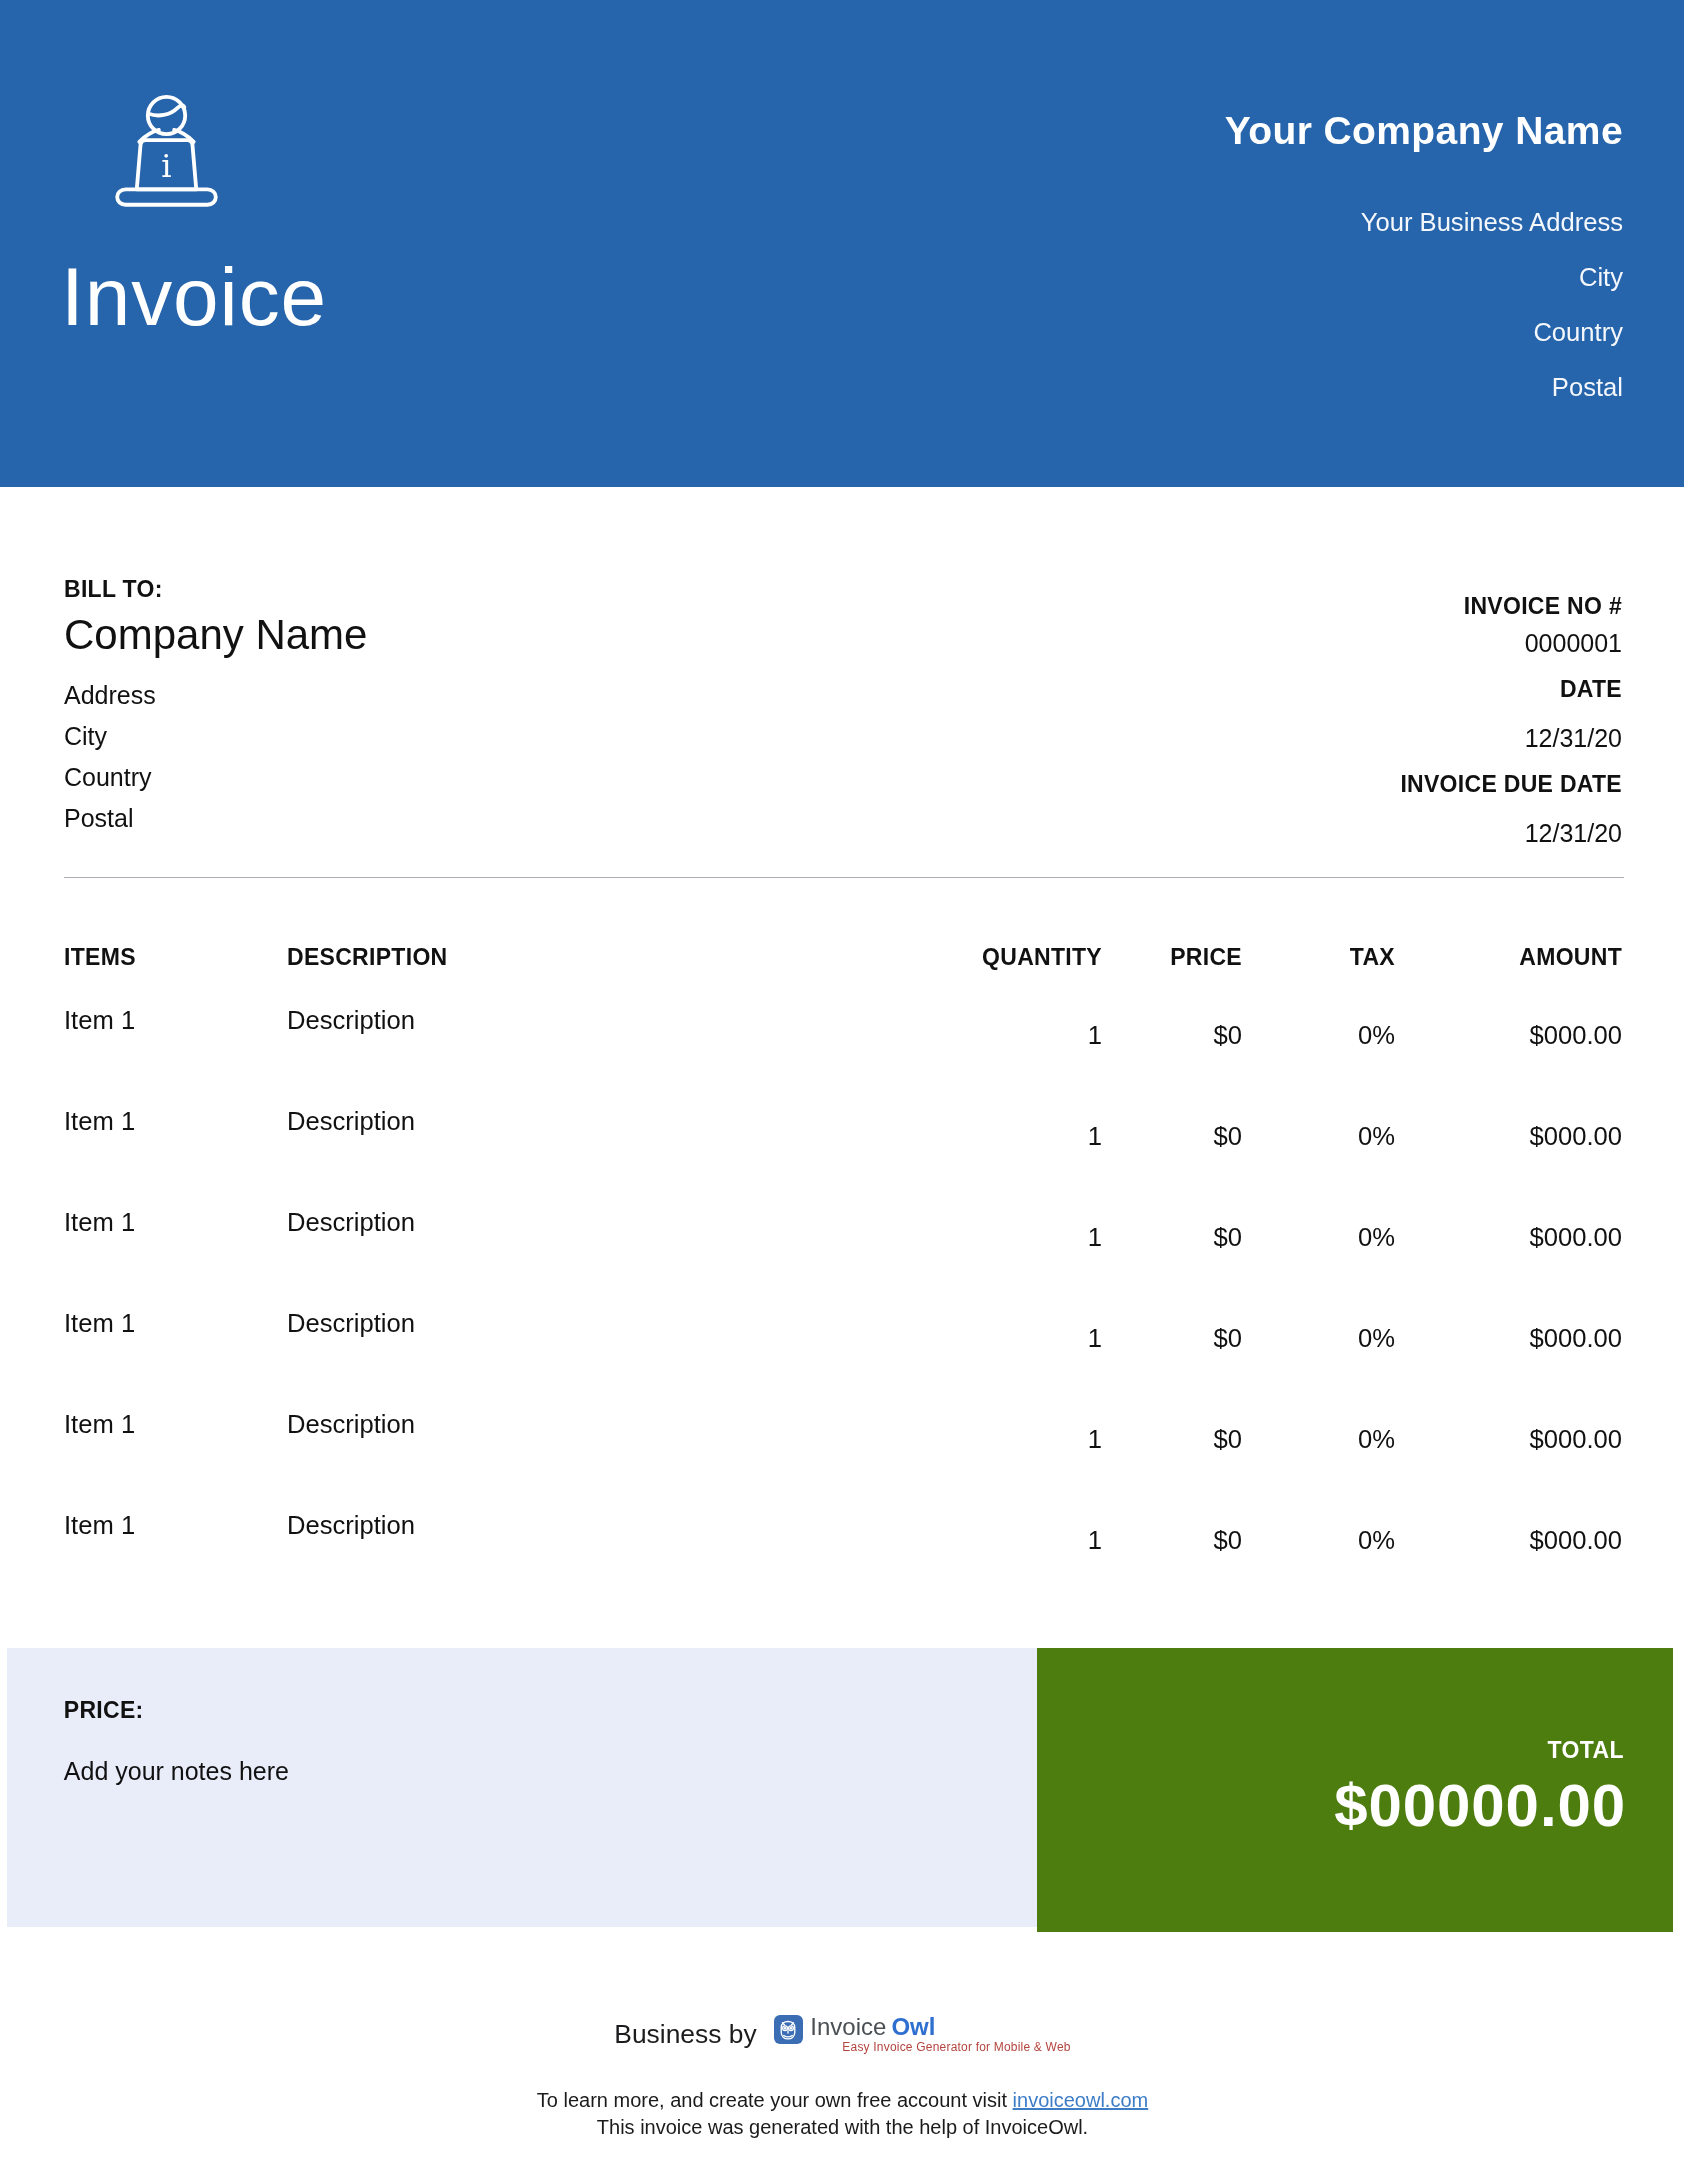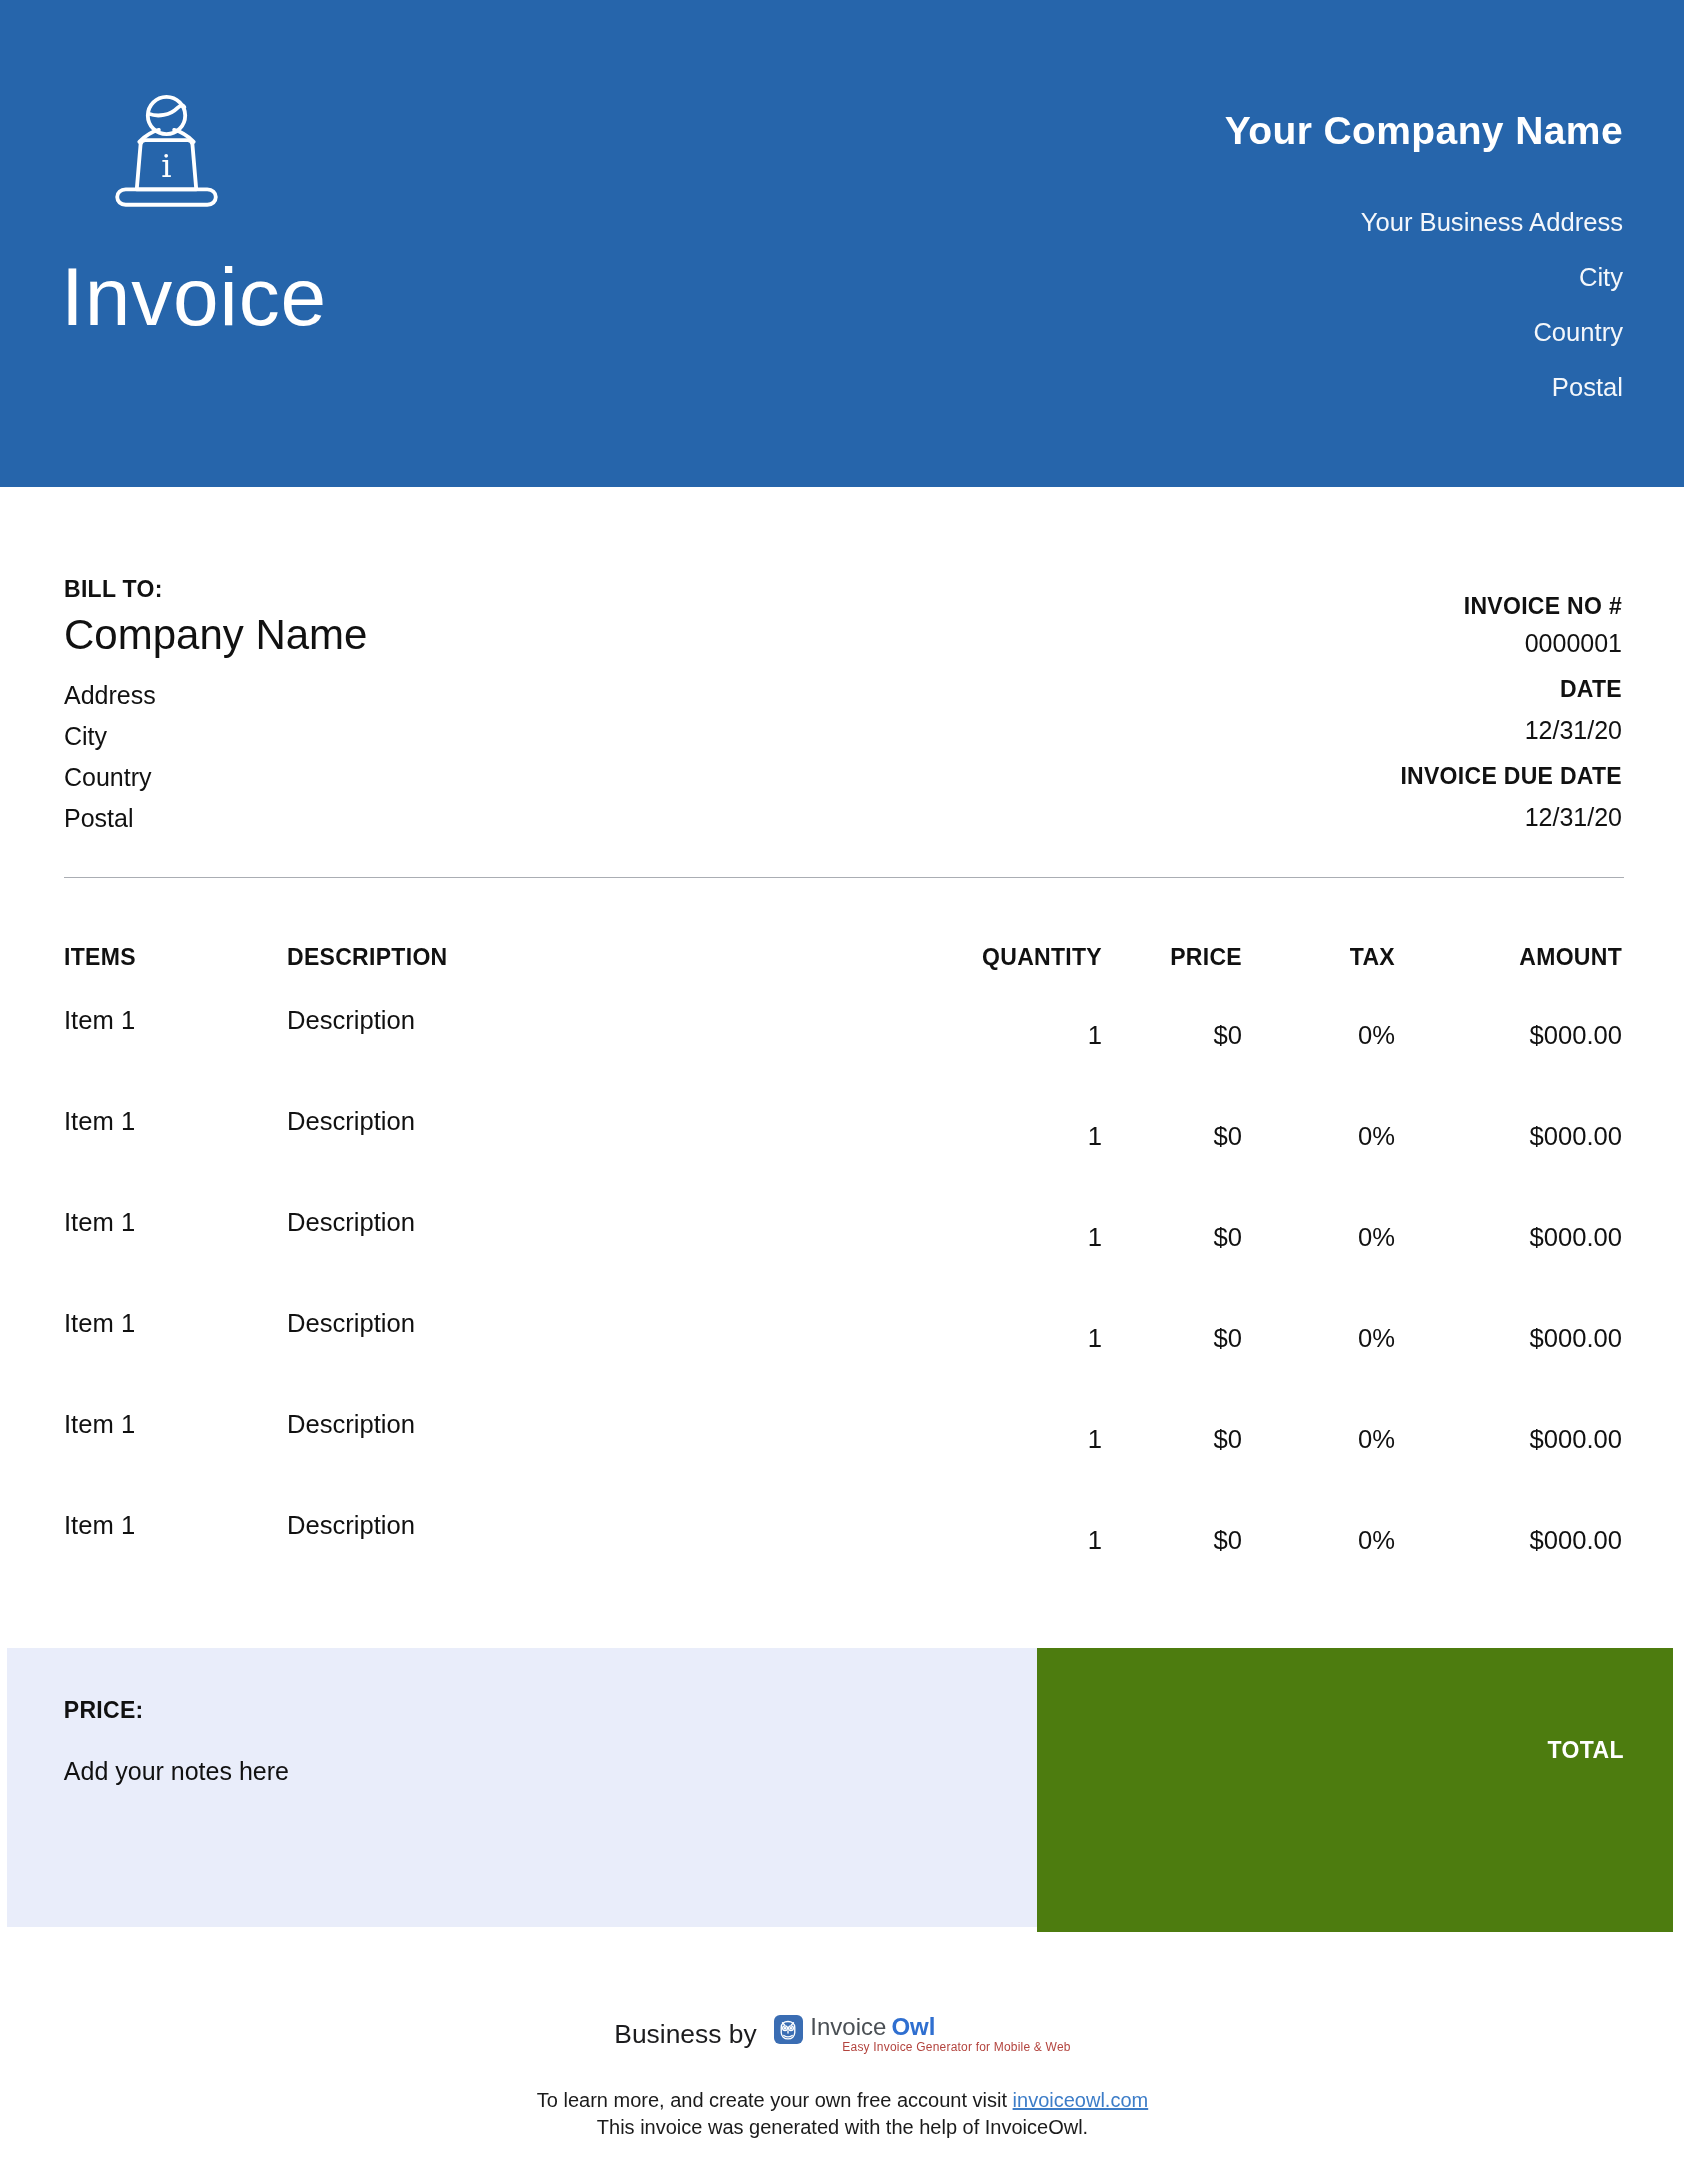--- a/index.html
+++ b/index.html
@@ -33,21 +33,21 @@
   .bill-to-label { font-size:23px; font-weight:700; letter-spacing:0.3px; }
   .bill-to-company { font-size:42px; font-weight:400; margin-top:6.8px; line-height:1.2; }
   .bill-to-lines { margin-top:15.3px; }
   .bill-to-lines .bt-line { font-size:25px; line-height:41px; font-weight:400; }
 
   .invoice-meta { position:absolute; right:63px; top:595px; text-align:right; }
   .meta-label { font-size:23px; font-weight:700; line-height:1; letter-spacing:0.3px; }
   .meta-value { font-size:25px; font-weight:400; line-height:1; }
   .m-gap-a { margin-top:12.8px; }
   .m-gap-b { margin-top:22px; }
-  .m-gap-c { margin-top:17px; }
+  .m-gap-c { margin-top:25px; }
 
   .divider {
     position:absolute; left:64px; right:61px; top:877px;
     border-top:1.7px solid #AAADB3;
   }
 
   
   .items-table { position:absolute; left:64px; right:63px; top:946px; }
   .t-grid {
     display:grid;
@@ -218,20 +218,21 @@
     </div>
   </div>
 
   <div class="notes-panel">
     <div class="notes-label">PRICE:</div>
     <div class="notes-text">Add your notes here</div>
   </div>
 
   <div class="total-box">
     <div class="total-label">TOTAL</div>
+    <div class="total-amount">$00000.00</div>
   </div>
 
   <div class="powered-row">
     <span class="powered-text">Business by</span>
     <span class="brand">
       <span class="brand-badge">
         <svg width="22" height="22" viewBox="0 0 26 26" fill="none" stroke="#ffffff" stroke-width="1.6" stroke-linecap="round">
 
           <path d="M5,10 C5,5.5 8.5,3 13,3 C17.5,3 21,5.5 21,10 L21,16 C21,20.5 17.5,23.5 13,23.5 C8.5,23.5 5,20.5 5,16 Z"></path>
 

